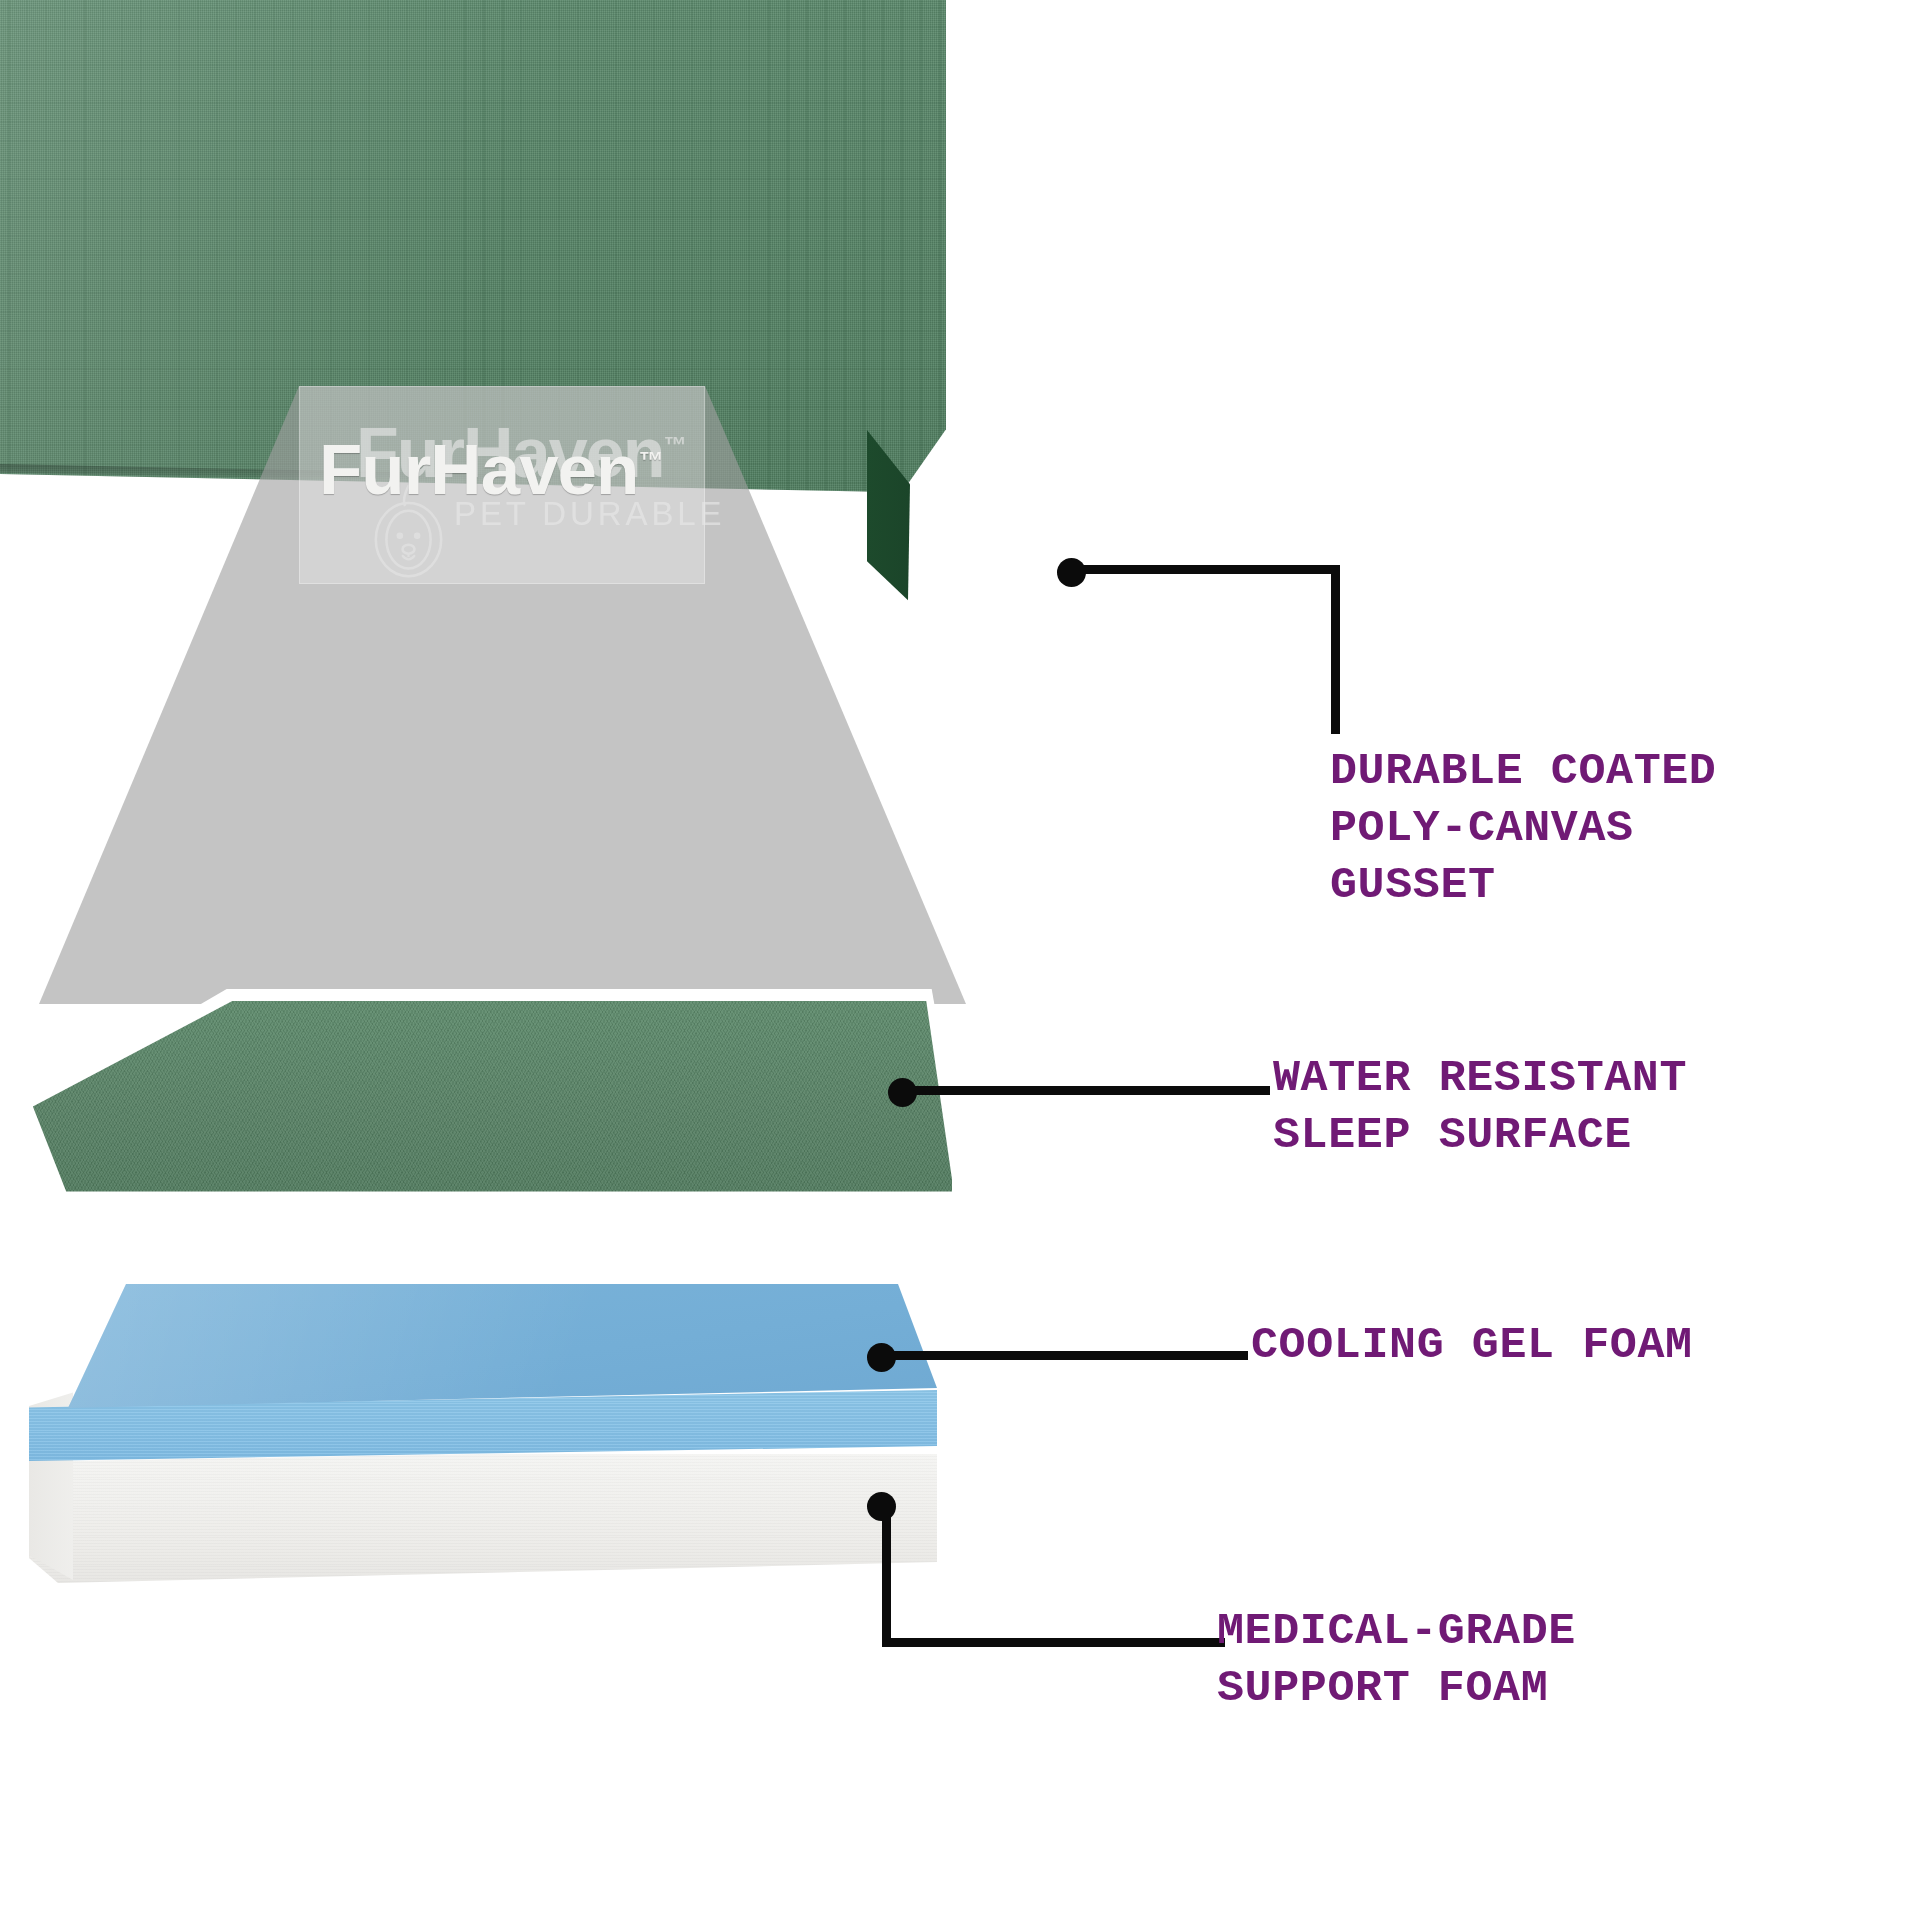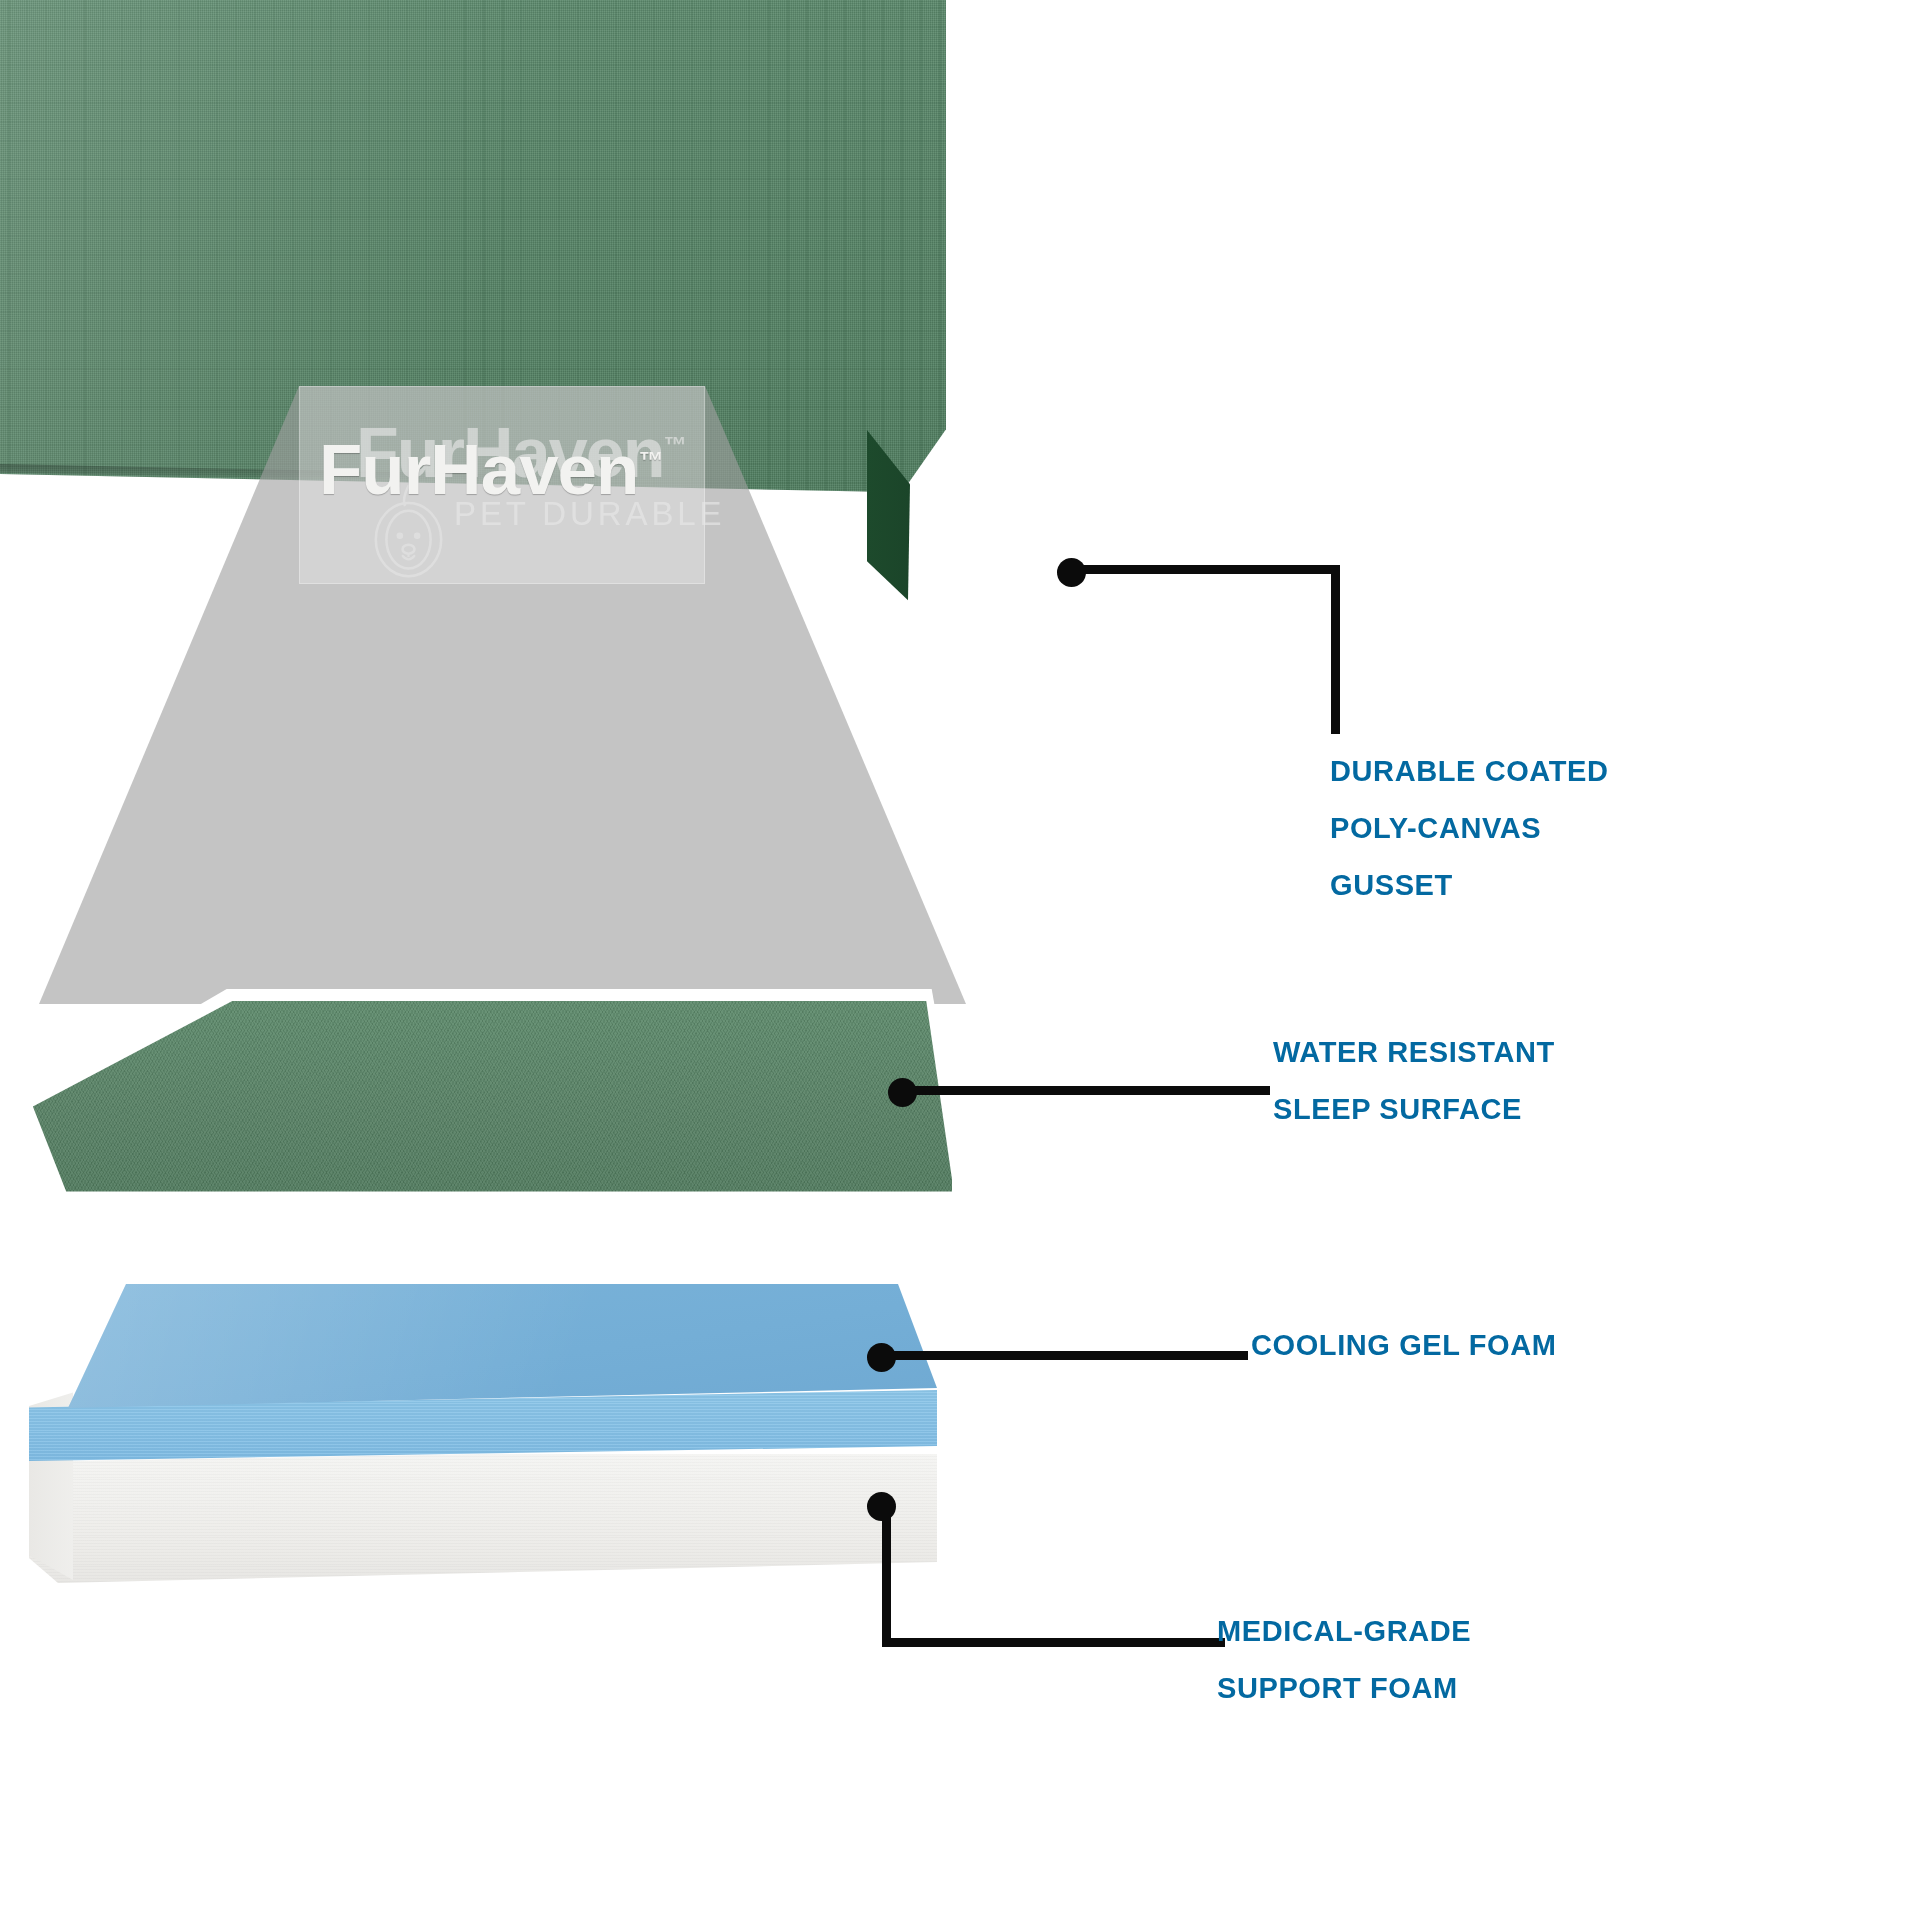--- a/index.html
+++ b/index.html
@@ -133,23 +133,23 @@
     background:linear-gradient(90deg,#e9e8e5,#f2f2f0);
     clip-path: polygon(0 25px, 44px 11.6px, 44px 199px, 0 174px);
     border-radius:11.6px 0 0 13.5px;
   }
 
   
   .callout-line { position:absolute; background:#0b0b0b; }
   .dot { position:absolute; background:#0b0b0b; border-radius:50%; }
 
   .label {
-    position:absolute; color:#0369a1; font-weight:700;
-    font-size:29px; line-height:57px; letter-spacing:0.6px;
-    font-family:Liberation Sans, sans-serif; white-space:pre-line;
+    position:absolute; color:#701a75; font-weight:700;
+    font-size:45px; line-height:57px; letter-spacing:0.6px;
+    font-family:Liberation Mono, monospace; white-space:pre-line;
   }
 </style>
 </head>
 <body>
 
 <div id="stage">
 
   <div class="bed-wrap">
     <div class="bed-top"></div>
     <div class="bed-top-hi"></div>
@@ -192,21 +192,21 @@
 
   <div class="dot" style="left:1057px; top:558px; width:29px; height:29px;"></div>
   <div class="callout-line" style="left:1079px; top:565px; width:261px; height:8.7px;"></div>
   <div class="callout-line" style="left:1331px; top:565px; width:8.7px;  height:169px;"></div>
   <div class="label" style="left:1330px; top:743px; width:599px;">DURABLE COATED
 POLY-CANVAS
 GUSSET</div>
 
   <div class="dot" style="left:888px; top:1078px; width:29px; height:29px;"></div>
   <div class="callout-line" style="left:908px; top:1086px; width:362px; height:8.7px;"></div>
-  <div class="label" style="left:1273px; top:1024px; width:637px;">WATER RESISTANT
+  <div class="label" style="left:1273px; top:1050px; width:637px;">WATER RESISTANT
 SLEEP SURFACE</div>
 
   <div class="dot" style="left:867px; top:1343px; width:29px; height:29px;"></div>
   <div class="callout-line" style="left:886px; top:1351px; width:362px; height:8.7px;"></div>
   <div class="label" style="left:1251px; top:1317px; width:657px;">COOLING GEL FOAM</div>
 
   <div class="dot" style="left:867px; top:1492px; width:29px; height:29px;"></div>
   <div class="callout-line" style="left:882px; top:1499px; width:8.7px; height:147px;"></div>
   <div class="callout-line" style="left:882px; top:1638px; width:343px; height:8.7px;"></div>
   <div class="label" style="left:1217px; top:1603px; width:676px;">MEDICAL-GRADE

